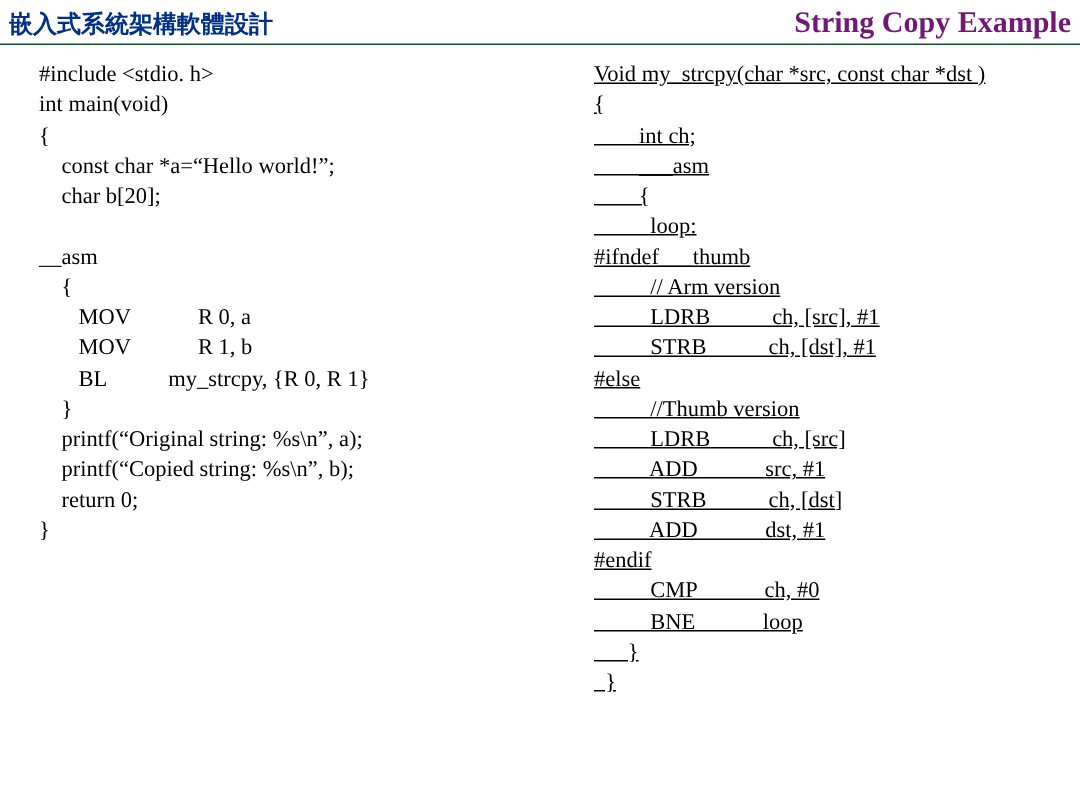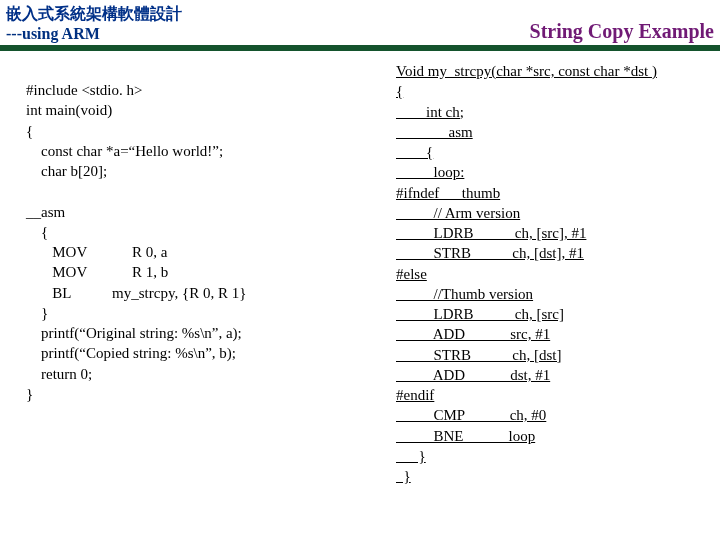--- a/index.html
+++ b/index.html
@@ -6,25 +6,26 @@
     margin: 0;
     padding: 0;
     width: 720px;
     height: 540px;
     background: #fff;
     font-family: "Times New Roman", serif;
     font-size: 15px;
     overflow: hidden;
   }
   .header {
-    border-bottom: 6px solid #14532d;
+    border-bottom: 1px solid #14532d;
     padding: 4px 6px 2px 6px;
     display: flex;
     justify-content: space-between;
     align-items: flex-end;
+    text-align: right;
   }
   .hleft {
     color: #003080;
     font-weight: bold;
     font-size: 16px;
   }
   .hleft .ch {
     color: #003088;
   }
   .hright {
@@ -37,30 +38,29 @@
     display: flex;
     flex-direction: row;
     padding: 10px 8px 0 8px;
   }
   .col {
     white-space: pre;
     line-height: 1.35;
     font-family: "Times New Roman", serif;
     color: #000;
   }
-  .left { width: 370px; padding-left: 18px; margin-top: 19px;}
+  .left { width: 370px; padding-left: 18px;}
   .right { flex: 1; text-decoration: underline; }
 </style>
 </head>
 <body>
 
 <div class="header">
   <div class="hleft">
     <span class="ch">嵌入式系統架構軟體設計</span><br>
-    <span>---using ARM</span>
   </div>
   <div class="hright">String Copy Example</div>
 </div>
 
 <div class="body">
   <div class="col left">#include &lt;stdio. h&gt;
 int main(void)
 {
     const char *a=“Hello world!”;
     char b[20];

